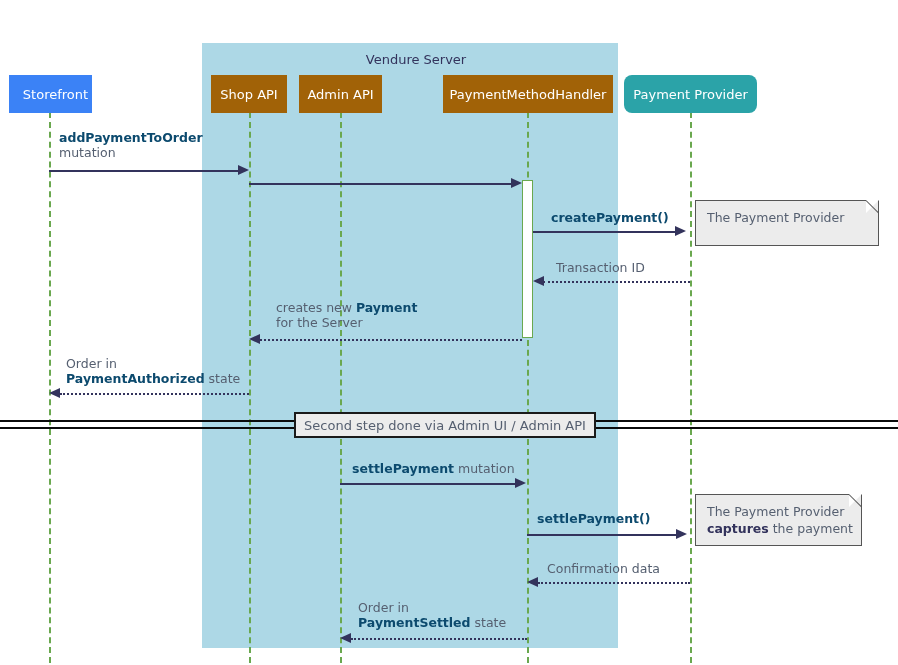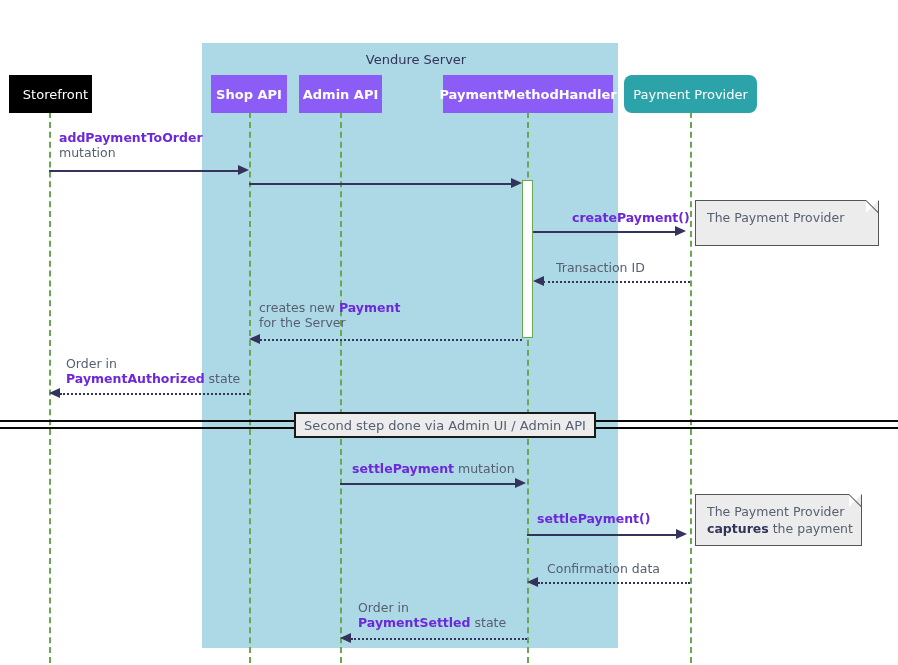--- a/index.html
+++ b/index.html
@@ -63,22 +63,22 @@
     top: 75px;
     box-sizing: border-box;
     display: flex;
     align-items: center;
     justify-content: center;
     color: #ffffff;
     font-size: 13px;
     white-space: nowrap;
     padding: 0 10px;
   }
-  .p-actor   { background: #000000; padding-left: 20px; }
-  .p-server  { background: #8b5cf6; font-weight: bold; }
+  .p-actor   { background: #3b82f6; padding-left: 20px; }
+  .p-server  { background: #a16207; }
   .p-ext     { background: #2ba3a8; }
 
   
   .activation {
     background: #ffffff;
     border: 1px solid #6aa84f;
     box-sizing: border-box;
     width: 11px;
   }
 
@@ -99,21 +99,21 @@
   .arrow-r { border-left: 11px solid #33335c; }
   .arrow-l { border-right: 11px solid #33335c; }
 
   
   .msg-label {
     font-size: 12.5px;
     color: #555f70;
     white-space: nowrap;
     line-height: 15px;
   }
-  .msg-label b { color: #6d28d9; font-weight: bold; }
+  .msg-label b { color: #0c4a6e; font-weight: bold; }
 
   
   .note {
     background: #ececec;
     border: 1px solid #555555;
     box-sizing: border-box;
     font-size: 12.5px;
     color: #555f70;
     line-height: 17px;
     padding: 8px 10px 8px 11px;
@@ -192,39 +192,39 @@
   <div class="abs msg-label" style="left:59px; top:130px;">
     <div><b>addPaymentToOrder</b></div>
     <div><span>mutation</span></div>
   </div>
   <div class="abs msg-line" style="left:49px; top:170px; width:192px;"></div>
   <div class="abs arrow-r" style="left:238px; top:165px;"></div>
 
   <div class="abs msg-line" style="left:249px; top:183px; width:264px;"></div>
   <div class="abs arrow-r" style="left:511px; top:178px;"></div>
 
-  <div class="abs msg-label" style="left:572px; top:210px;">
+  <div class="abs msg-label" style="left:551px; top:210px;">
     <b>createPayment()</b>
   </div>
   <div class="abs msg-line" style="left:533px; top:231px; width:143px;"></div>
   <div class="abs arrow-r" style="left:675px; top:226px;"></div>
 
   <div class="abs note" style="left:695px; top:200px; width:184px; height:46px;">
     <div>The Payment Provider</div>
   </div>
   <div class="abs note-fold" style="left:866px; top:200px;"></div>
   <div class="abs note-fold-line" style="left:866px; top:200px;"></div>
 
   <div class="abs msg-label" style="left:556px; top:260px;text-align:right;">
     <span>Transaction ID</span>
   </div>
   <div class="abs msg-dotted" style="left:543px; top:281px; width:147px;"></div>
   <div class="abs arrow-l" style="left:533px; top:276px;"></div>
 
-  <div class="abs msg-label" style="left:259px; top:300px;">
+  <div class="abs msg-label" style="left:276px; top:300px;">
     <div><span>creates new </span><b>Payment</b></div>
     <div><span>for the Server</span></div>
   </div>
   <div class="abs msg-dotted" style="left:260px; top:339px; width:262px;"></div>
   <div class="abs arrow-l" style="left:249px; top:334px;"></div>
 
   <div class="abs msg-label" style="left:66px; top:356px;">
     <div><span>Order in</span></div>
     <div><b>PaymentAuthorized</b><span> state</span></div>
   </div>

